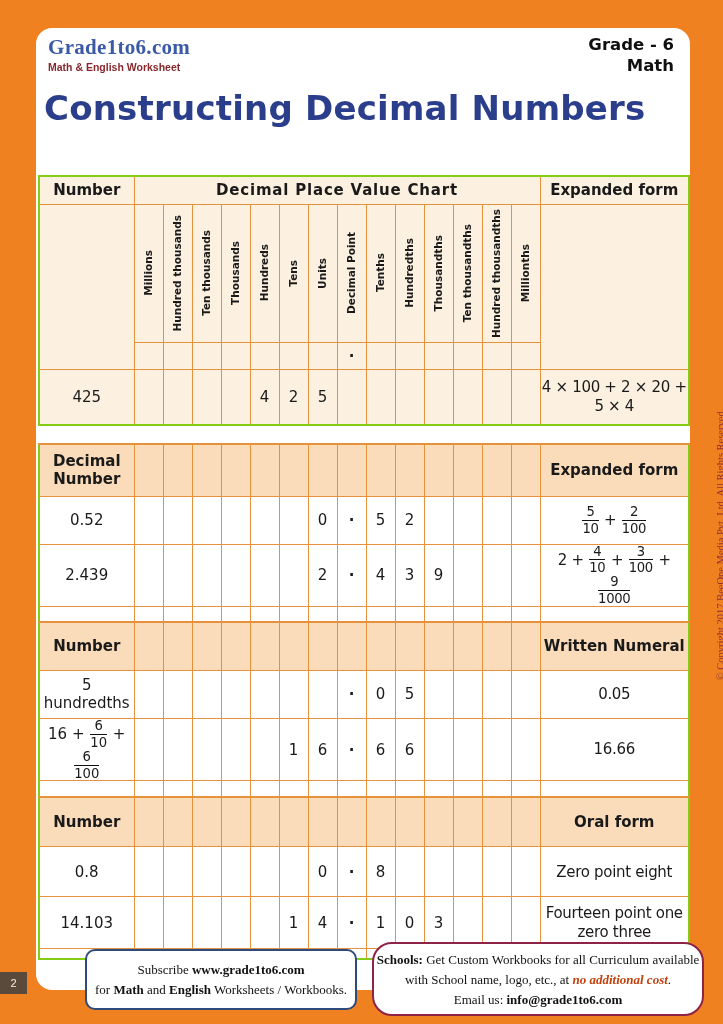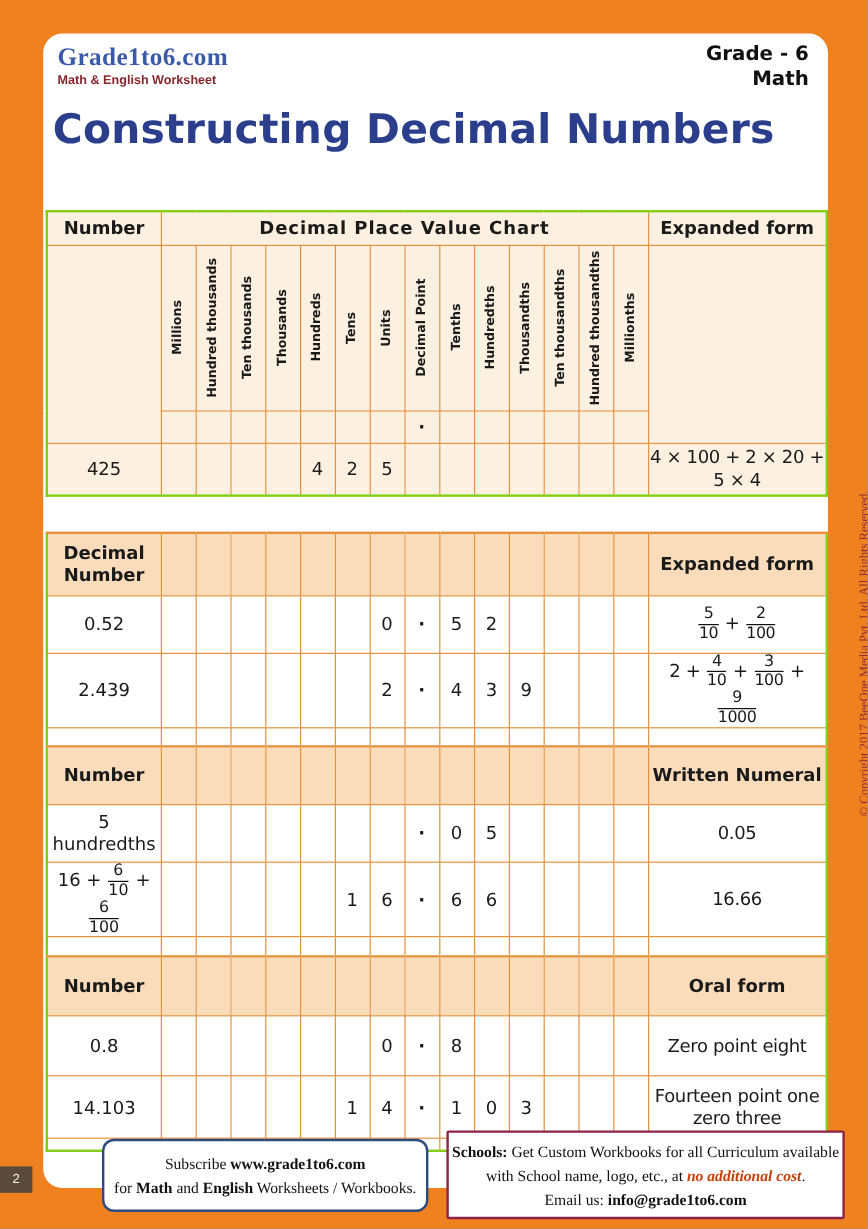--- a/index.html
+++ b/index.html
@@ -45,21 +45,21 @@
   
   .copyright{position:absolute;left:715px;top:712px;width:335px;text-align:center;
              transform:rotate(-90deg);transform-origin:0 0;white-space:nowrap;
              font-family:"Liberation Serif",serif;font-size:10.5px;color:#8d2f38;}
   
   .fbox{position:absolute;background:#ffffff;text-align:center;color:#111;box-sizing:border-box;
         font-family:"Liberation Serif",serif;}
   .fbox-left{left:85px;top:949px;width:272px;height:61px;border:2px solid #2e4b7c;
              border-radius:10px;font-size:13px;padding-top:9px;line-height:1.5;}
   .fbox-right{left:372px;top:942px;width:332px;height:74px;border:2px solid #8e2247;
-              border-radius:2px;font-size:13px;padding-top:6px;line-height:1.55;}
+              border-radius:20px;font-size:13px;padding-top:6px;line-height:1.55;}
   .bold{font-weight:bold;}
   .red-note{color:#c2410c;font-weight:bold;font-style:italic;}
   .page-badge{position:absolute;left:0;top:972px;width:27px;height:22px;background:#594a3c;
               color:#f5ede2;font-size:11px;display:flex;align-items:center;justify-content:center;
               font-family:"Liberation Sans",sans-serif;}
 </style>
 </head>
 <body>
 
 <div class="page">
@@ -125,21 +125,21 @@
             <td class="dot-cell"></td>
             <td class="dot-cell"></td>
             <td class="dot-cell">·</td>
             <td class="dot-cell"></td>
             <td class="dot-cell"></td>
             <td class="dot-cell"></td>
             <td class="dot-cell"></td>
             <td class="dot-cell"></td>
             <td class="dot-cell"></td>
           </tr>
-          <tr style="height: 44px;">
+          <tr style="height: 56px;">
             <td class="label-cell"><span>425</span></td>
             <td class="digit-cell"></td>
             <td class="digit-cell"></td>
             <td class="digit-cell"></td>
             <td class="digit-cell"></td>
             <td class="digit-cell">4</td>
             <td class="digit-cell">2</td>
             <td class="digit-cell">5</td>
             <td class="digit-cell"></td>
             <td class="digit-cell"></td>

